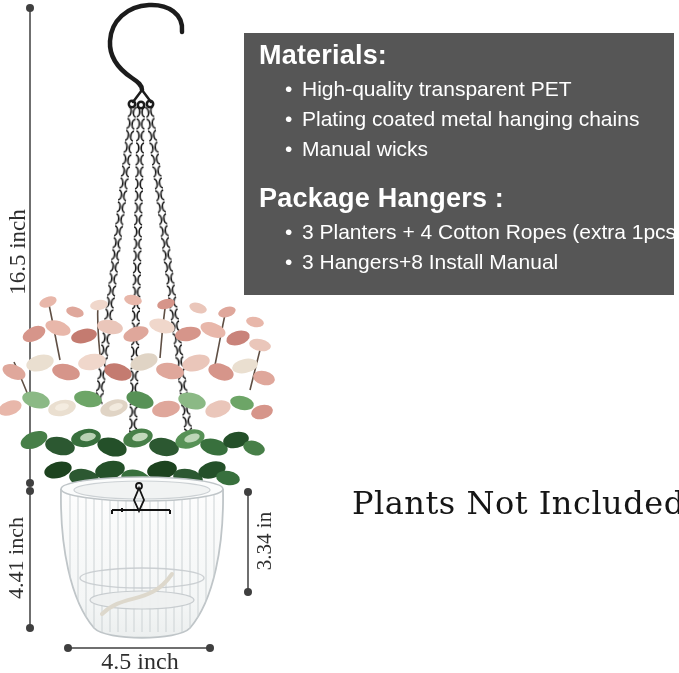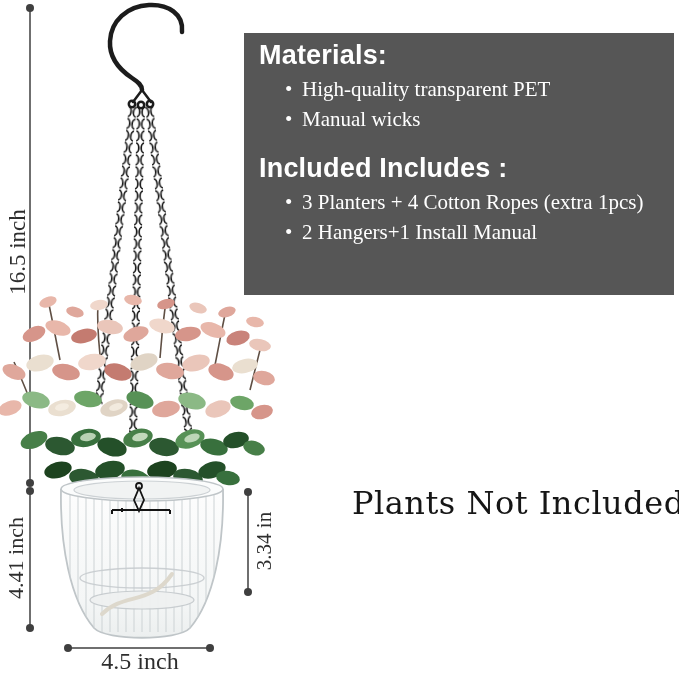--- a/index.html
+++ b/index.html
@@ -15,21 +15,20 @@
     background:#565656;color:#ffffff;box-sizing:border-box;
     padding:5px 2px 0 15px;
   }
   .panel-title{
     font-size:27px;font-weight:bold;line-height:1.3;letter-spacing:0.2px;
   }
   .panel-list{list-style:none;margin:1px 0 0 0;padding:0 0 0 26px;}
   .panel-list li{
     position:relative;font-size:21px;line-height:30px;padding-left:17px;
     white-space:nowrap;
-    font-family:Liberation Serif, serif;
   }
   .panel-list li::before{
     content:"\2022";position:absolute;left:0;top:0;font-size:21px;
   }
   .panel-title.second{margin-top:17px;}
 
   
   .dim-label{
     position:absolute;font-family:"Liberation Serif",serif;color:#2e2e2e;
     white-space:nowrap;transform:translate(-50%,-50%) rotate(-90deg);
@@ -236,26 +235,27 @@
       <line x1="122" y1="508" x2="122" y2="512"></line>
       <path d="M139 488 L134 500 L139 511 L144 500 Z" stroke-width="1.8"></path>
       <circle cx="139" cy="486" r="3" stroke-width="1.8"></circle>
     </g>
   </svg>
 
   <div class="info-panel">
     <div class="panel-title">Materials:</div>
     <ul class="panel-list">
       <li>High-quality transparent PET</li>
+      <li>Plating coated metal hanging chains</li>
       <li>Manual wicks</li>
     </ul>
-    <div class="panel-title second">Included Includes :</div>
+    <div class="panel-title second">Package Hangers :</div>
     <ul class="panel-list">
       <li>3 Planters + 4 Cotton Ropes (extra 1pcs)</li>
-      <li>2 Hangers+1 Install Manual</li>
+      <li>3 Hangers+8 Install Manual</li>
     </ul>
   </div>
 
   <div class="dim-label" id="dim-hanger">16.5 inch</div>
   <div class="dim-label" id="dim-pot-h">4.41 inch</div>
   <div class="dim-label" id="dim-inner">3.34 in</div>
   <div class="dim-label" id="dim-width">4.5 inch</div>
 
   <div class="note">Plants Not Included!</div>
 

